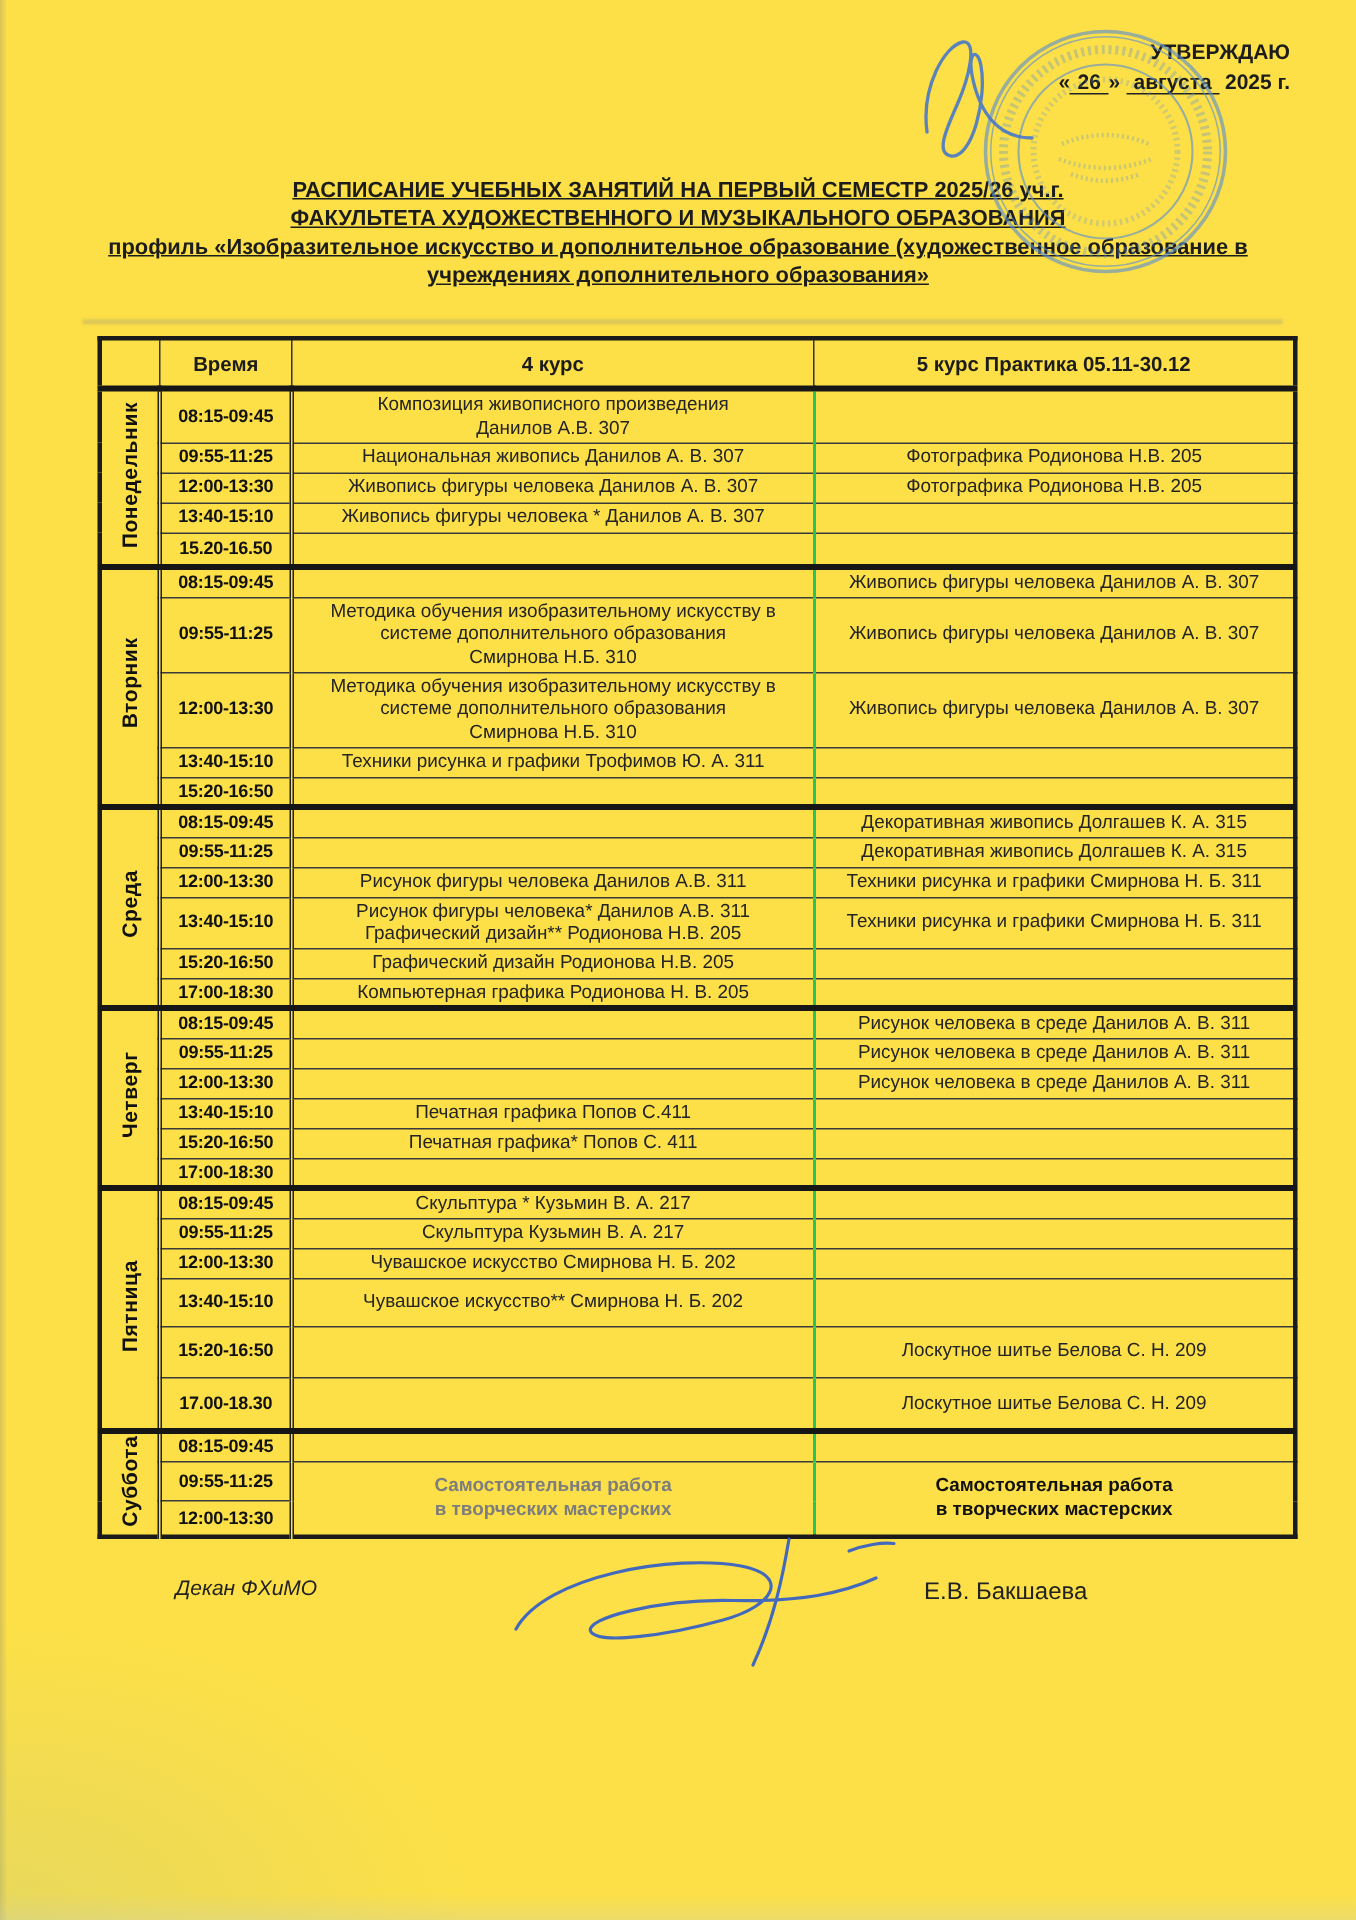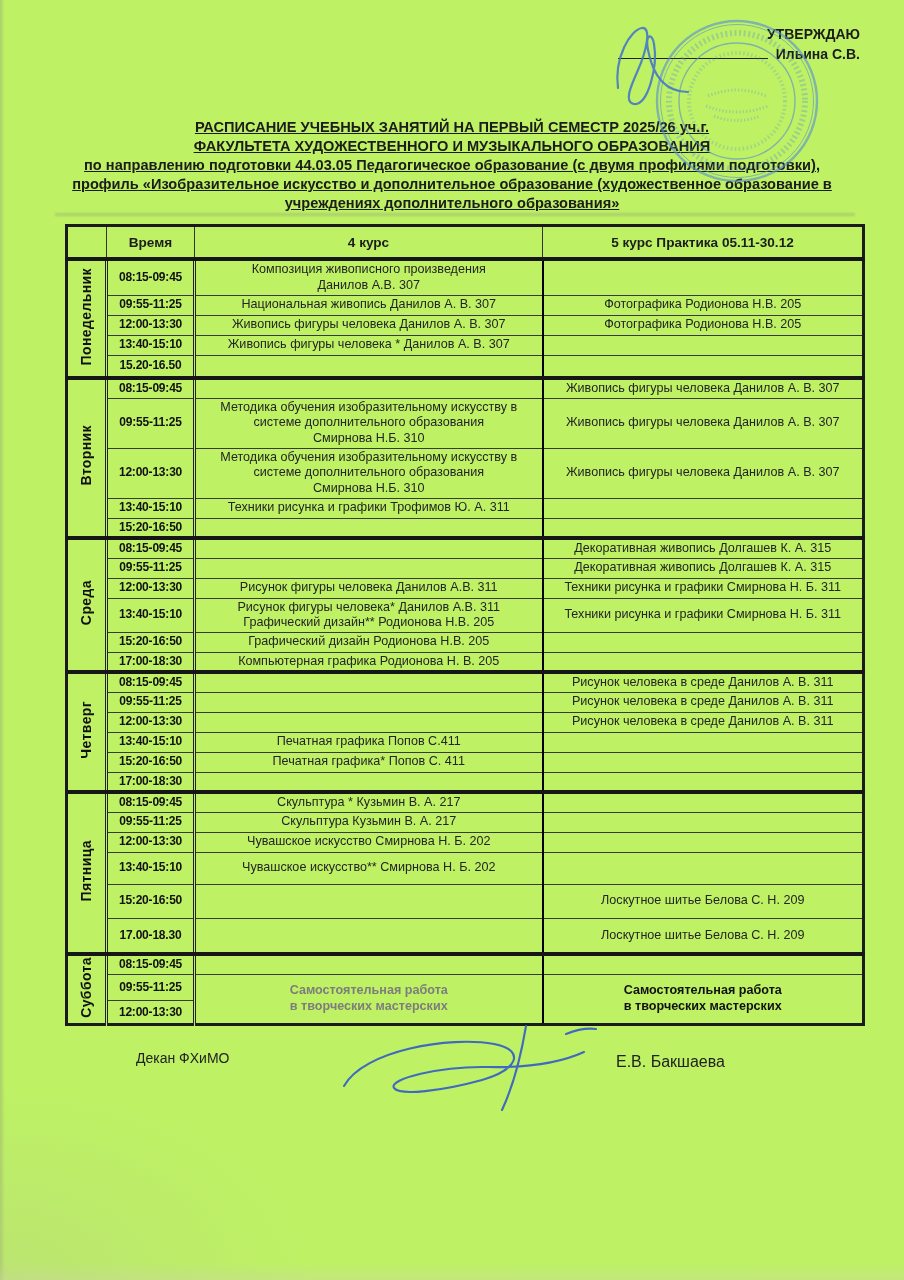--- a/index.html
+++ b/index.html
@@ -1,18 +1,18 @@
 <!DOCTYPE html>
 <html><head>
 <meta charset="utf-8">
 <style>
   html,body{margin:0;padding:0;background:#e8e8e6;}
   .page{
     position:relative;width:904px;height:1280px;margin:0 auto;
-    background:#bef264;overflow:hidden;
+    background:#fde047;overflow:hidden;
     font-family:"Liberation Sans",sans-serif;color:#1c1c1c;
   }
   
   .edge-left{position:absolute;left:0;top:0;width:5px;height:1280px;background:linear-gradient(90deg,rgba(120,120,118,.28),rgba(120,120,118,0));}
   .streak{position:absolute;left:55px;top:213px;width:800px;height:3px;background:rgba(130,130,128,.30);filter:blur(1px);}
   .tint-bl{position:absolute;left:0;top:1080px;width:320px;height:200px;background:radial-gradient(ellipse at 0% 100%,rgba(180,196,140,.30),rgba(180,196,140,0) 70%);}
   .tint-b{position:absolute;left:0;top:1262px;width:904px;height:18px;background:linear-gradient(0deg,rgba(205,210,170,.35),rgba(205,210,170,0));}
 
   
   .approval{position:absolute;top:24px;right:44px;text-align:right;font-weight:bold;font-size:14px;line-height:20px;z-index:2;}
@@ -37,26 +37,26 @@
     border-left:1px solid #333;padding:2px;}
   tbody{border-top:4px solid #161616;}
   tbody tr{height:20px;}
   td{border-top:1px solid #3a3a3a;padding:1px 3px;text-align:center;vertical-align:middle;
      white-space:pre-line;line-height:15.5px;color:#242424;}
   td.day-cell{border:none;border-right:3px double #222;}
   .day-text{writing-mode:vertical-rl;transform:rotate(180deg);font-weight:bold;
      font-size:14px;letter-spacing:.4px;color:#111;}
   td.time-cell{font-weight:bold;font-size:12px;border-right:3px double #222;color:#111;
      letter-spacing:-.2px;}
-  td.course4-cell{border-right:2px solid #000000;margin-top:18px;}
+  td.course4-cell{border-right:2px solid #22c55e;margin-top:18px;}
   td.bold{font-weight:bold;color:#111;}
   td.faded{color:#7d7d7d;}
 
   
-  .dean-label{position:absolute;left:136px;top:1050px;font-size:14px;color:#222;}
+  .dean-label{position:absolute;left:117px;top:1050px;font-size:14px;color:#222;font-style:italic;}
   .dean-name{position:absolute;left:616px;top:1053px;font-size:16px;color:#222;}
 </style>
 </head>
 <body>
 
 <div class="page">
 
   <div class="edge-left"></div>
   <div class="streak"></div>
   <div class="tint-bl"></div>
@@ -73,28 +73,27 @@
     </g>
   </svg>
 
   <svg class="sig-top" width="120" height="105" viewBox="0 0 120 105">
     <path d="M18,70 C14,40 30,12 42,10 C52,9 46,34 38,52 C30,70 24,84 34,86 C48,88 58,48 54,26 C52,14 45,16 48,32 C53,58 66,74 88,74" fill="none" stroke="#4878c8" stroke-width="2.2" stroke-linecap="round" opacity=".9"></path>
   </svg>
 
   <div class="approval">
     <div>УТВЕРЖДАЮ</div>
     <div>
-      <span class="sig-line"></span><span>Ильина С.В.</span>
+      <span>«</span><span class="u">26</span><span>»</span>&nbsp;<span class="u">августа</span> <span>2025 г.</span>
     </div>
   </div>
 
   <div class="title">
     <div>РАСПИСАНИЕ УЧЕБНЫХ ЗАНЯТИЙ НА ПЕРВЫЙ СЕМЕСТР 2025/26 уч.г.</div>
     <div>ФАКУЛЬТЕТА ХУДОЖЕСТВЕННОГО И МУЗЫКАЛЬНОГО ОБРАЗОВАНИЯ</div>
-    <div>по направлению подготовки 44.03.05 Педагогическое образование (с двумя профилями подготовки),</div>
     <div>профиль «Изобразительное искусство и дополнительное образование (художественное образование в учреждениях дополнительного образования»</div>
   </div>
 
   <table class="schedule" id="schedule-table">
     <colgroup>
         <col class="c-day">
         <col class="c-time">
         <col class="c-4">
         <col class="c-5">
       </colgroup>

